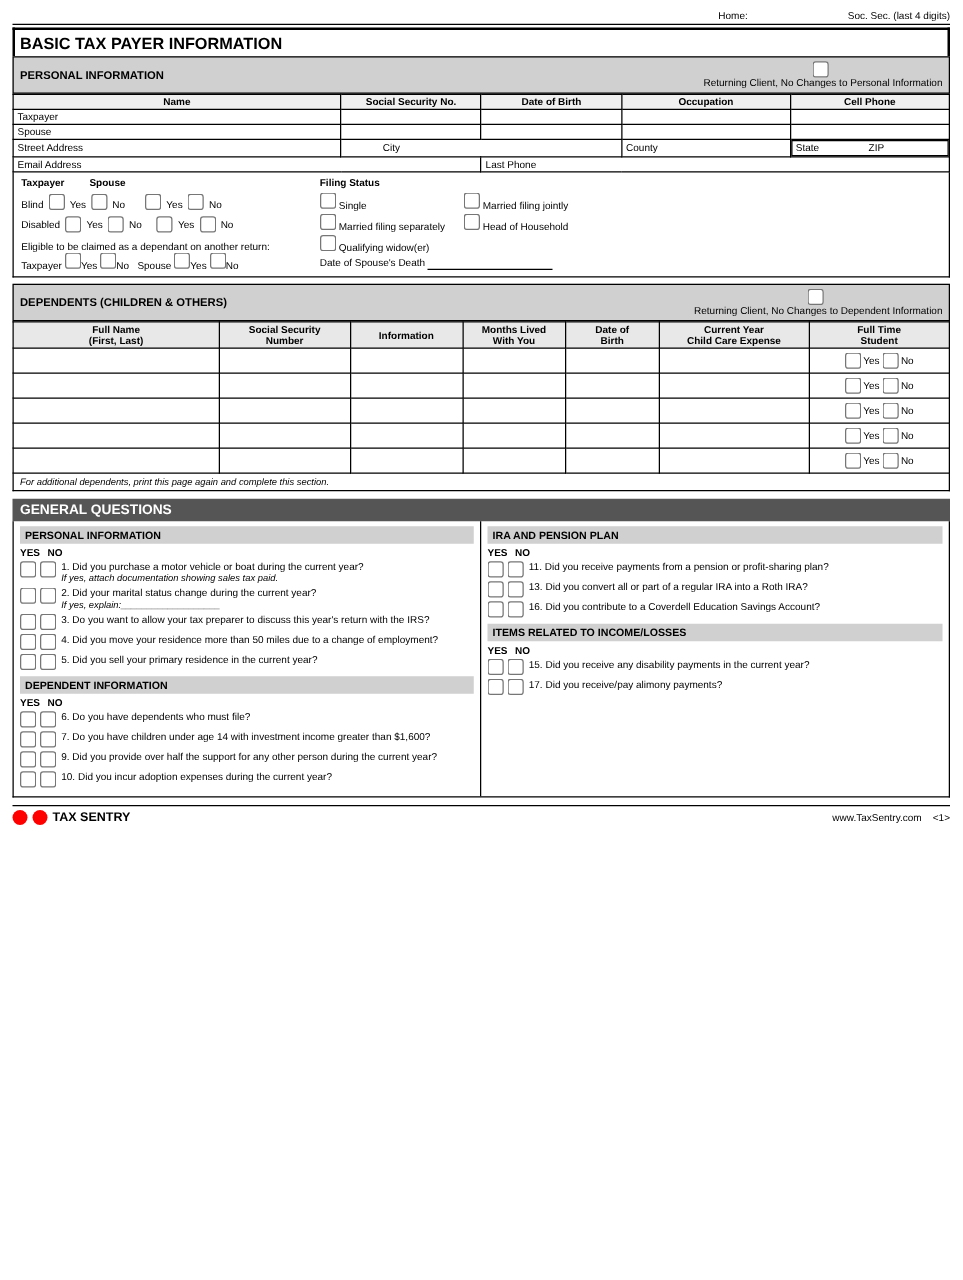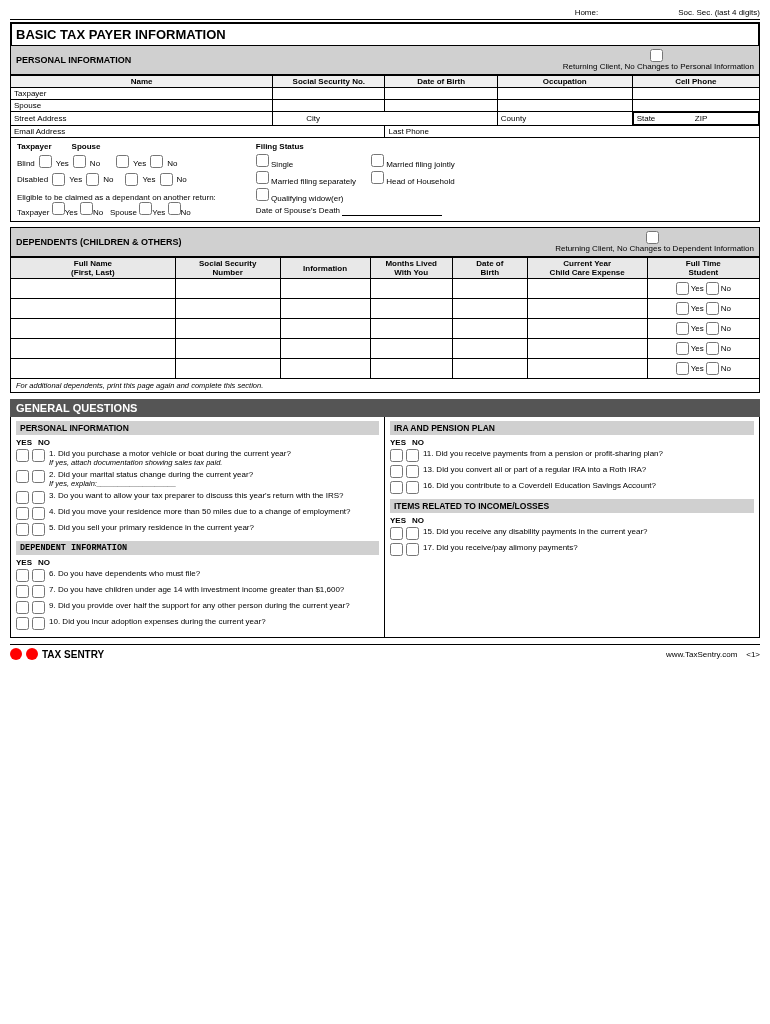--- a/index.html
+++ b/index.html
@@ -484,21 +484,21 @@
     <div class="question-item">
       <div class="q-checkboxes">
         <input type="checkbox" style="">
         <input type="checkbox" style="">
       </div>
       <div class="q-text">
         <span>5.</span> Did you sell your primary residence in the current year?
       </div>
     </div>
 
-    <div class="sub-section-title" style="margin-top:5px;font-family:Liberation Mono, monospace;">DEPENDENT INFORMATION</div>
+    <div class="sub-section-title" style="margin-top:5px;">DEPENDENT INFORMATION</div>
     <div class="yes-no-header">
       <span>YES</span>
       <span>NO</span>
     </div>
 
     <div class="question-item">
       <div class="q-checkboxes">
         <input type="checkbox" style="">
         <input type="checkbox" style="">
       </div>

